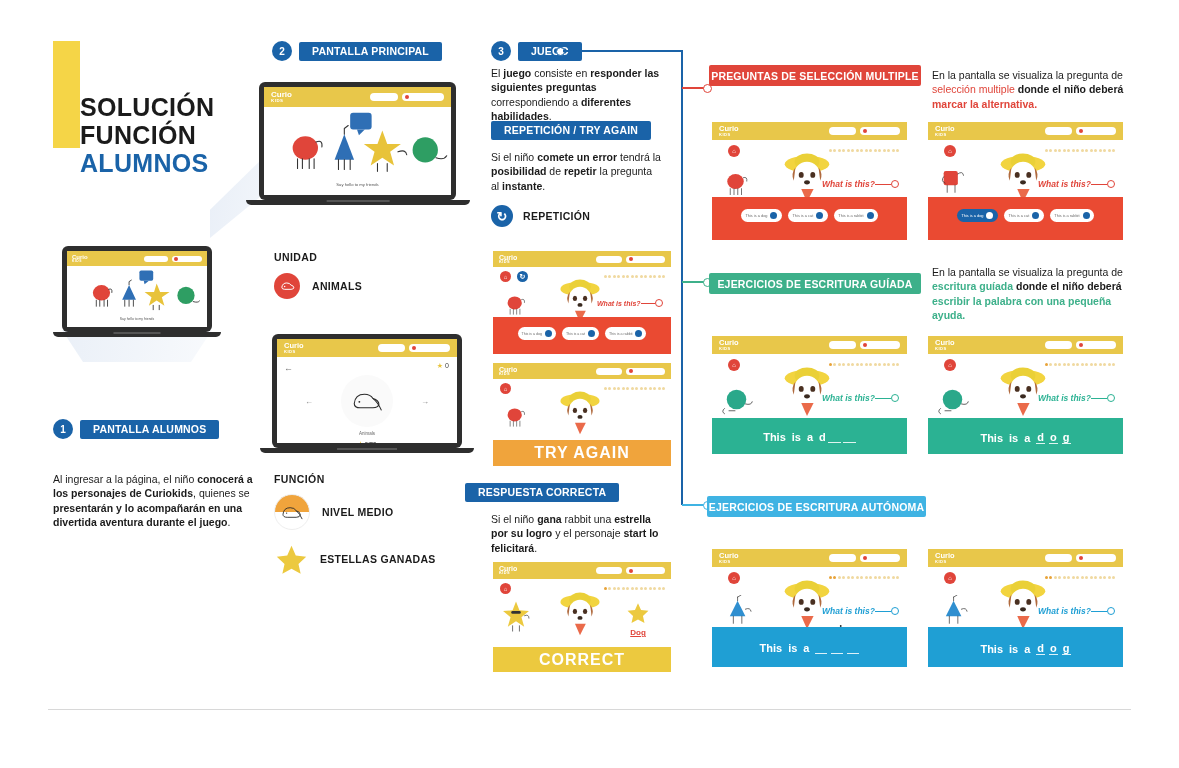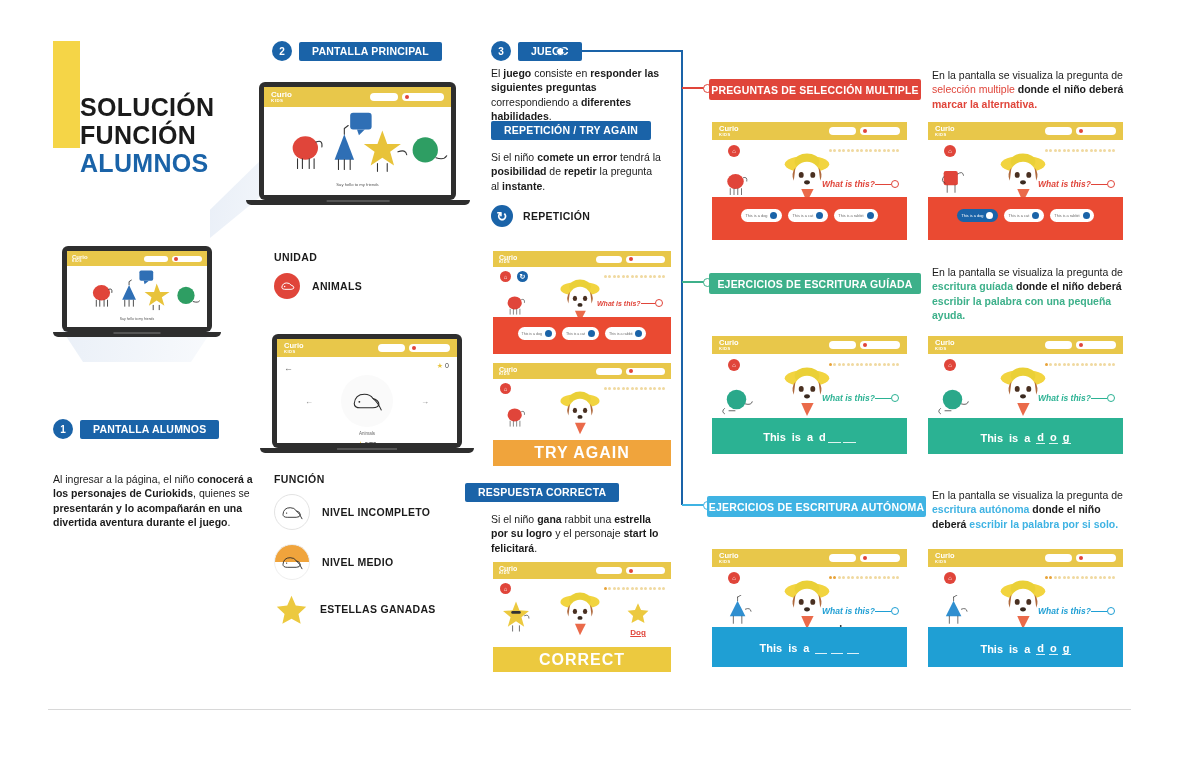--- a/index.html
+++ b/index.html
@@ -264,30 +264,20 @@
         </div>
       </div>
     </div>
     <div class="base" style="width:214px;margin-left:-12px;"></div>
   </div>
 
   <div class="abs sec-label" style="left:274px;top:473px;">FUNCIÓN</div>
 
   <div class="abs" style="left:274px;top:494px;width:220px;">
     <div class="fn-row">
-      <div class="fn-ic incompleto">
-        <svg viewBox="0 0 40 30" width="24" height="19">
-            <path d="M5 18 q1 -11 12 -11 q7 0 10 5 q7 2 7 7 q-1 4 -7 4 l-15 0 q-7 0 -7 -5z" fill="none" stroke="#2b2b2b" stroke-width="1.5"></path>
-            <circle cx="11" cy="16" r="1.2" fill="#2b2b2b"></circle>
-            <path d="M27 12 q6 5 10 14" fill="none" stroke="#2b2b2b" stroke-width="1.5"></path>
-          </svg>
-      </div>
-      <div class="fn-label">NIVEL INCOMPLETO</div>
-    </div>
-    <div class="fn-row">
       <div class="fn-ic medio">
         <svg viewBox="0 0 40 30" width="24" height="19">
             <path d="M5 18 q1 -11 12 -11 q7 0 10 5 q7 2 7 7 q-1 4 -7 4 l-15 0 q-7 0 -7 -5z" fill="none" stroke="#2b2b2b" stroke-width="1.5"></path>
             <circle cx="11" cy="16" r="1.2" fill="#2b2b2b"></circle>
             <path d="M27 12 q6 5 10 14" fill="none" stroke="#2b2b2b" stroke-width="1.5"></path>
           </svg>
       </div>
       <div class="fn-label">NIVEL MEDIO</div>
     </div>
     <div class="fn-row">
@@ -504,21 +494,21 @@
         <div style="font-size:8px;color:#e0453a;font-weight:bold;margin-top:1px;text-decoration:underline;">Dog</div>
       </div>
       <div class="bottom-band" style="height:25px;background:#ecc93f;">
         <span class="bigword" style="font-size:16px;">CORRECT</span>
       </div>
     </div>
   </div>
 
   <div class="conn-red" style="left:682px;top:87px;width:22px;height:1.5px;"></div>
   <div class="dot-open" style="left:703px;top:84px;width:7px;height:7px;border:1.5px solid #e0453a;"></div>
-  <div class="abs" style="left:709px;top:79px;text-align:center;">
+  <div class="abs" style="left:709px;top:65px;text-align:center;">
     <div class="pill pill-red" style="height:21px;width:186px;justify-content:center;">PREGUNTAS DE SELECCIÓN MULTIPLE</div>
   </div>
   <div class="abs para" id="cat0-desc" style="left:932px;top:68px;width:192px;"><span>En la pantalla se visualiza la pregunta de </span><span style="font-weight: normal; color: rgb(224, 69, 58);">selección multiple</span><span style="font-weight: bold;"> donde el niño deberá </span><span style="font-weight: bold; color: rgb(224, 69, 58);">marcar la alternativa.</span></div>
 
   <div class="abs" style="left:712px;top:122px;width:195px;height:118px;">
     <div class="app">
       <div class="app-top" style="height:18px;padding:0 7px;">
         <div class="logo" style="font-size:7.5px;"><span>Curio</span><small>KIDS</small></div>
         <div class="chips">
           <div class="chip" style="width:27px;height:7.5px;"></div>
@@ -802,21 +792,20 @@
         </div>
       </div>
     </div>
   </div>
 
   <div class="conn-cyan" style="left:682px;top:504px;width:22px;height:1.5px;"></div>
   <div class="dot-open" style="left:703px;top:501px;width:7px;height:7px;border:1.5px solid #3fb3e3;"></div>
   <div class="abs" style="left:707px;top:496px;">
     <div class="pill pill-cyan" style="height:21px;width:193px;justify-content:center;">EJERCICIOS DE ESCRITURA AUTÓNOMA</div>
   </div>
-  <div class="abs para" id="cat2-desc" style="left:932px;top:488px;width:192px;"><span>En la pantalla se visualiza la pregunta de </span><span style="font-weight: bold; color: rgb(63, 179, 227);">escritura autónoma</span><span style="font-weight: bold;"> donde el niño deberá </span><span style="font-weight: bold; color: rgb(63, 179, 227);">escribir la palabra por si solo.</span></div>
 
   <div class="abs" style="left:712px;top:549px;width:195px;height:118px;">
     <div class="app">
       <div class="app-top" style="height:18px;padding:0 7px;">
         <div class="logo" style="font-size:7.5px;"><span>Curio</span><small>KIDS</small></div>
         <div class="chips">
           <div class="chip" style="width:27px;height:7.5px;"></div>
           <div class="chip" style="width:34px;height:7.5px;padding:0 3px;">
               <span class="cdot"></span>
             </div>

